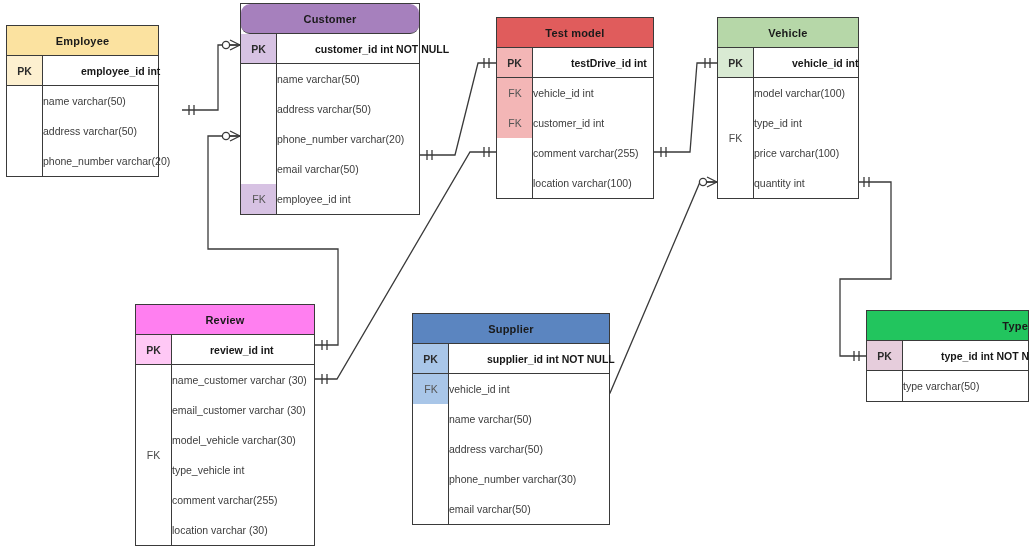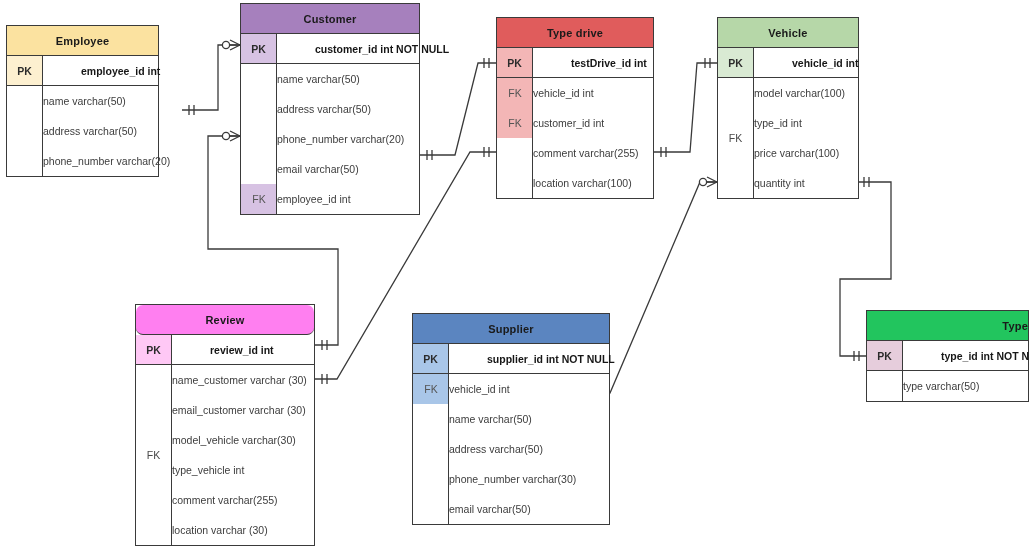--- a/index.html
+++ b/index.html
@@ -183,21 +183,21 @@
           <div class="spacer"></div>
           <div class="field">address varchar(50)</div>
         </div>
         <div class="bodyrow">
           <div class="spacer"></div>
           <div class="field">phone_number  varchar(20)</div>
         </div>
       </div>
     </div>
     <div class="entity" style="left: 240px; top: 3px; width: 180px;">
-      <div class="ent-title" style="background: rgb(166, 128, 189);">Customer</div>
+      <div class="ent-title" style="background: rgb(166, 128, 189); border-radius: 9px;">Customer</div>
       <div class="row pkrow">
         <div class="key" style="background: rgb(215, 194, 227);">PK</div>
         <div class="field bold">customer_id int NOT NULL</div>
       </div>
       <div class="body">
         <div class="keyband" style="top: 0px; height: 150px;"></div>
         <div class="bodyrow">
           <div class="spacer"></div>
           <div class="field">name varchar(50)</div>
         </div>
@@ -213,21 +213,21 @@
           <div class="spacer"></div>
           <div class="field">email varchar(50)</div>
         </div>
         <div class="bodyrow">
           <div class="spacer" style="background: rgb(215, 194, 227); display: flex; align-items: center; justify-content: center; font-size: 10.5px; color: rgb(85, 85, 85);">FK</div>
           <div class="field">employee_id int</div>
         </div>
       </div>
     </div>
     <div class="entity" style="left: 496px; top: 17px; width: 158px;">
-      <div class="ent-title" style="background: rgb(224, 92, 92);">Type drive</div>
+      <div class="ent-title" style="background: rgb(224, 92, 92);">Test model</div>
       <div class="row pkrow">
         <div class="key" style="background: rgb(243, 182, 182);">PK</div>
         <div class="field bold">testDrive_id int</div>
       </div>
       <div class="body">
         <div class="keyband" style="top: 0px; height: 120px;"></div>
         <div class="bodyrow">
           <div class="spacer" style="background: rgb(243, 182, 182); display: flex; align-items: center; justify-content: center; font-size: 10.5px; color: rgb(85, 85, 85);">FK</div>
           <div class="field">vehicle_id int</div>
         </div>
@@ -265,21 +265,21 @@
           <div class="spacer"></div>
           <div class="field">price varchar(100)</div>
         </div>
         <div class="bodyrow">
           <div class="spacer"></div>
           <div class="field">quantity int</div>
         </div>
       </div>
     </div>
     <div class="entity" style="left: 135px; top: 304px; width: 180px;">
-      <div class="ent-title" style="background: rgb(255, 127, 240); border-radius: 7px;">Review</div>
+      <div class="ent-title" style="background: rgb(255, 127, 240);">Review</div>
       <div class="row pkrow">
         <div class="key" style="background: rgb(255, 200, 245);">PK</div>
         <div class="field bold">review_id int</div>
       </div>
       <div class="body">
         <div class="keyband" style="top: 0px; height: 180px;">FK</div>
         <div class="bodyrow">
           <div class="spacer"></div>
           <div class="field">name_customer varchar (30)</div>
         </div>

